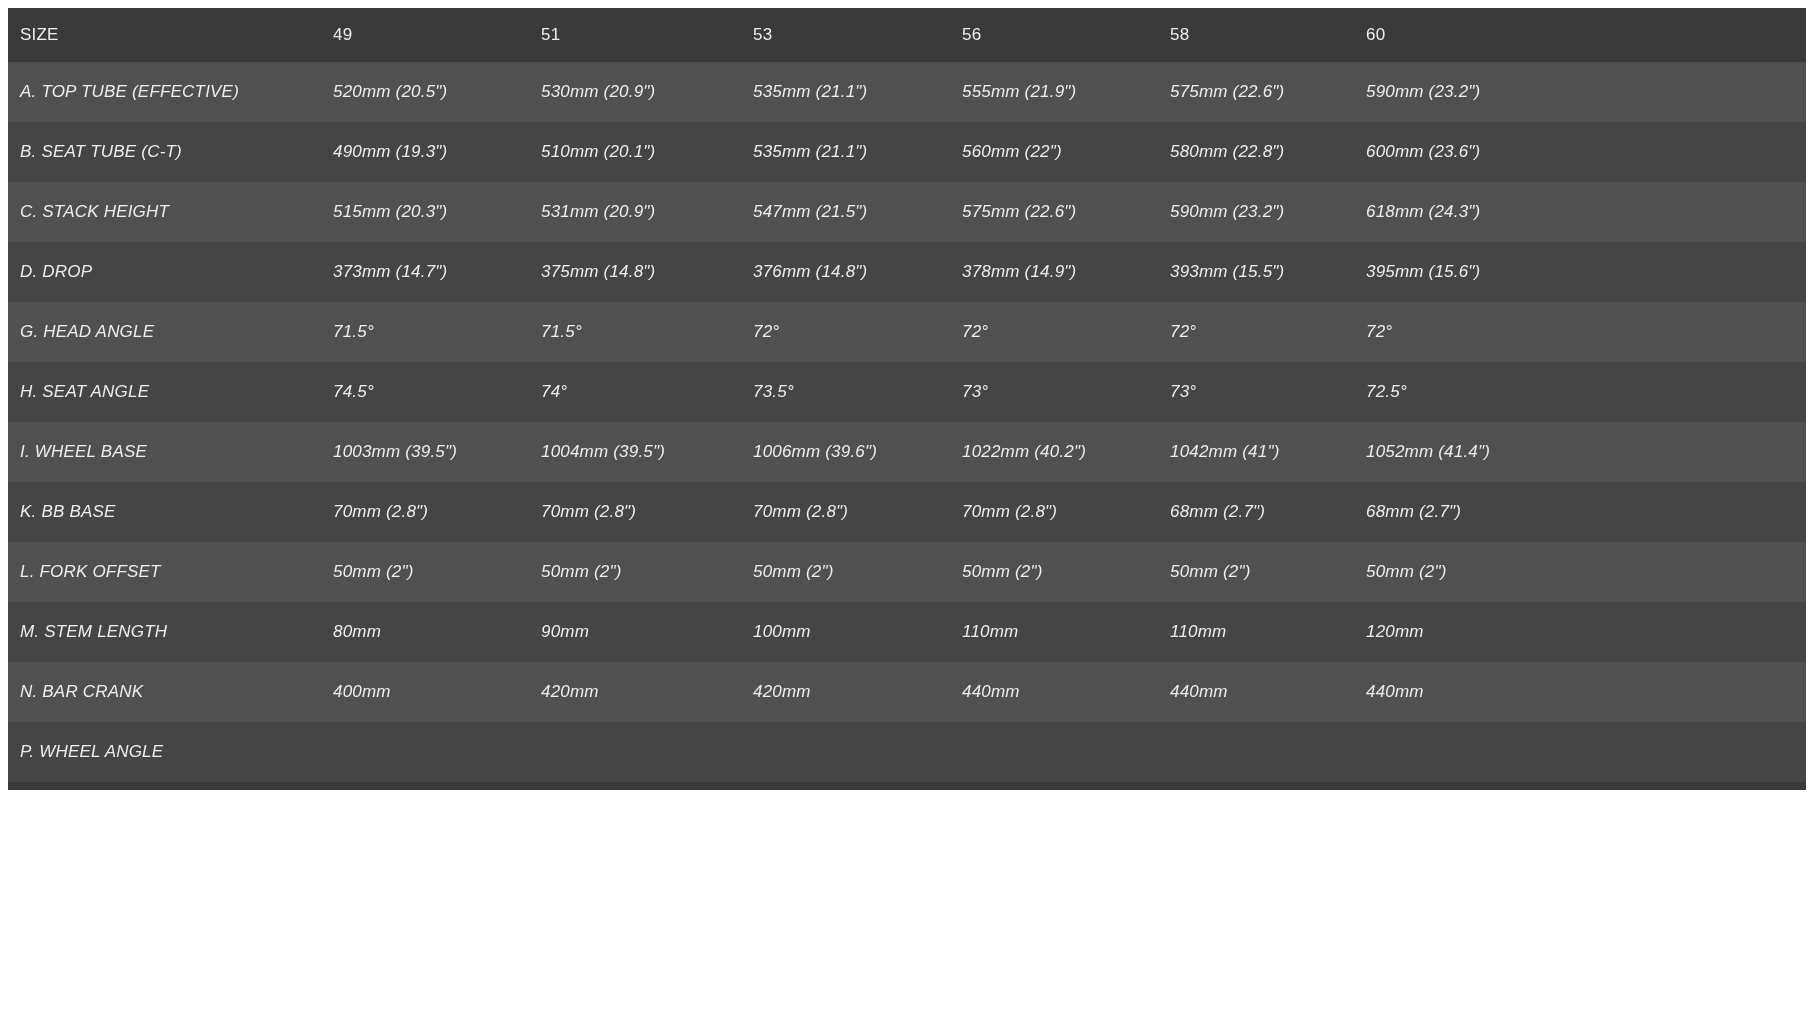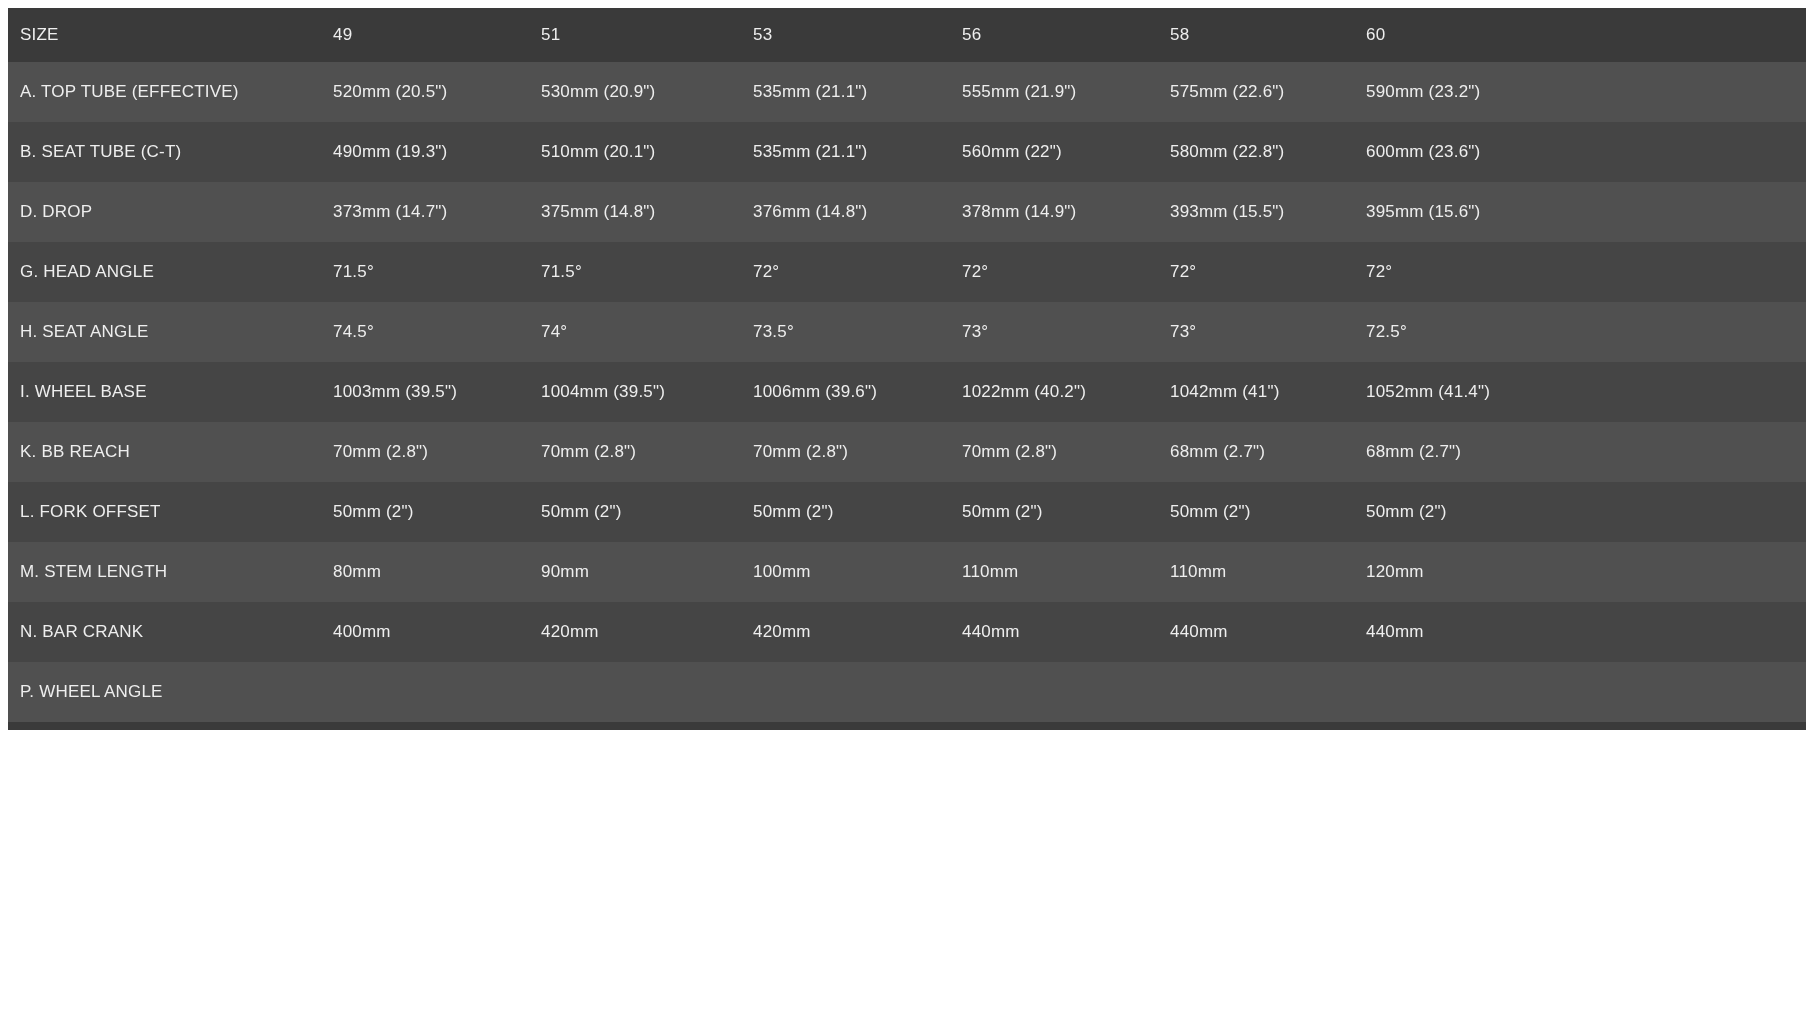--- a/index.html
+++ b/index.html
@@ -28,21 +28,21 @@
     padding-left: 28px;
   }
   col.c0 { width: 317px; }
   col.c1 { width: 208px; }
   col.c2 { width: 212px; }
   col.c3 { width: 209px; }
   col.c4 { width: 208px; }
   col.c5 { width: 196px; }
   col.c6 { width: auto;  }
   thead tr { height: 54px; background: var(--header-bg, #3a3a3a); }
-  tbody tr { height: 60px; }
+  tbody tr { height: 60px; font-style: italic; }
   tbody tr:nth-child(odd)  { background: var(--row-light, #505050); }
   tbody tr:nth-child(even) { background: var(--row-dark, #454545); }
   .cell {
     text-align: left;
     vertical-align: middle;
     padding: 0 0 0 8px;
     font-weight: 400;
     white-space: nowrap;
     overflow: hidden;
   }
@@ -91,20 +91,29 @@
         <tr>
           <td class="cell label-cell">B. SEAT TUBE (C-T)</td>
           <td class="cell value-cell">490mm (19.3")</td>
           <td class="cell value-cell">510mm (20.1")</td>
           <td class="cell value-cell">535mm (21.1")</td>
           <td class="cell value-cell">560mm (22")</td>
           <td class="cell value-cell">580mm (22.8")</td>
           <td class="cell value-cell">600mm (23.6")</td>
         </tr>
         <tr>
+          <td class="cell label-cell">C. STACK HEIGHT</td>
+          <td class="cell value-cell">515mm (20.3")</td>
+          <td class="cell value-cell">531mm (20.9")</td>
+          <td class="cell value-cell">547mm (21.5")</td>
+          <td class="cell value-cell">575mm (22.6")</td>
+          <td class="cell value-cell">590mm (23.2")</td>
+          <td class="cell value-cell">618mm (24.3")</td>
+        </tr>
+        <tr>
           <td class="cell label-cell">D. DROP</td>
           <td class="cell value-cell">373mm (14.7")</td>
           <td class="cell value-cell">375mm (14.8")</td>
           <td class="cell value-cell">376mm (14.8")</td>
           <td class="cell value-cell">378mm (14.9")</td>
           <td class="cell value-cell">393mm (15.5")</td>
           <td class="cell value-cell">395mm (15.6")</td>
         </tr>
         <tr>
           <td class="cell label-cell">G. HEAD ANGLE</td>
@@ -127,21 +136,21 @@
         <tr>
           <td class="cell label-cell">I. WHEEL BASE</td>
           <td class="cell value-cell">1003mm (39.5")</td>
           <td class="cell value-cell">1004mm (39.5")</td>
           <td class="cell value-cell">1006mm (39.6")</td>
           <td class="cell value-cell">1022mm (40.2")</td>
           <td class="cell value-cell">1042mm (41")</td>
           <td class="cell value-cell">1052mm (41.4")</td>
         </tr>
         <tr>
-          <td class="cell label-cell">K. BB REACH</td>
+          <td class="cell label-cell">K. BB BASE</td>
           <td class="cell value-cell">70mm (2.8")</td>
           <td class="cell value-cell">70mm (2.8")</td>
           <td class="cell value-cell">70mm (2.8")</td>
           <td class="cell value-cell">70mm (2.8")</td>
           <td class="cell value-cell">68mm (2.7")</td>
           <td class="cell value-cell">68mm (2.7")</td>
         </tr>
         <tr>
           <td class="cell label-cell">L. FORK OFFSET</td>
           <td class="cell value-cell">50mm (2")</td>

